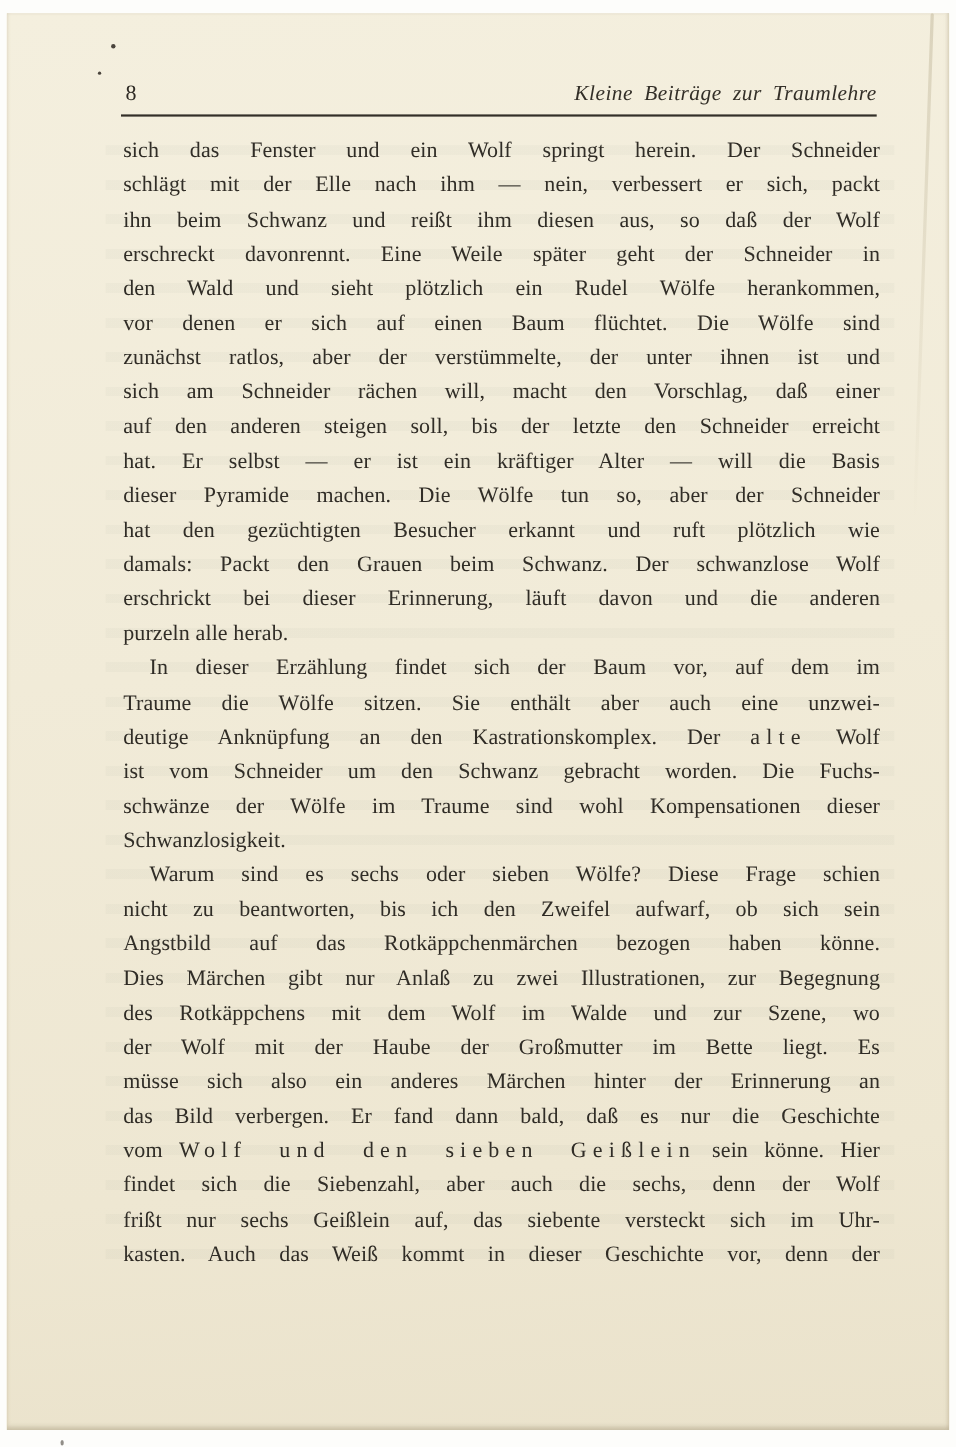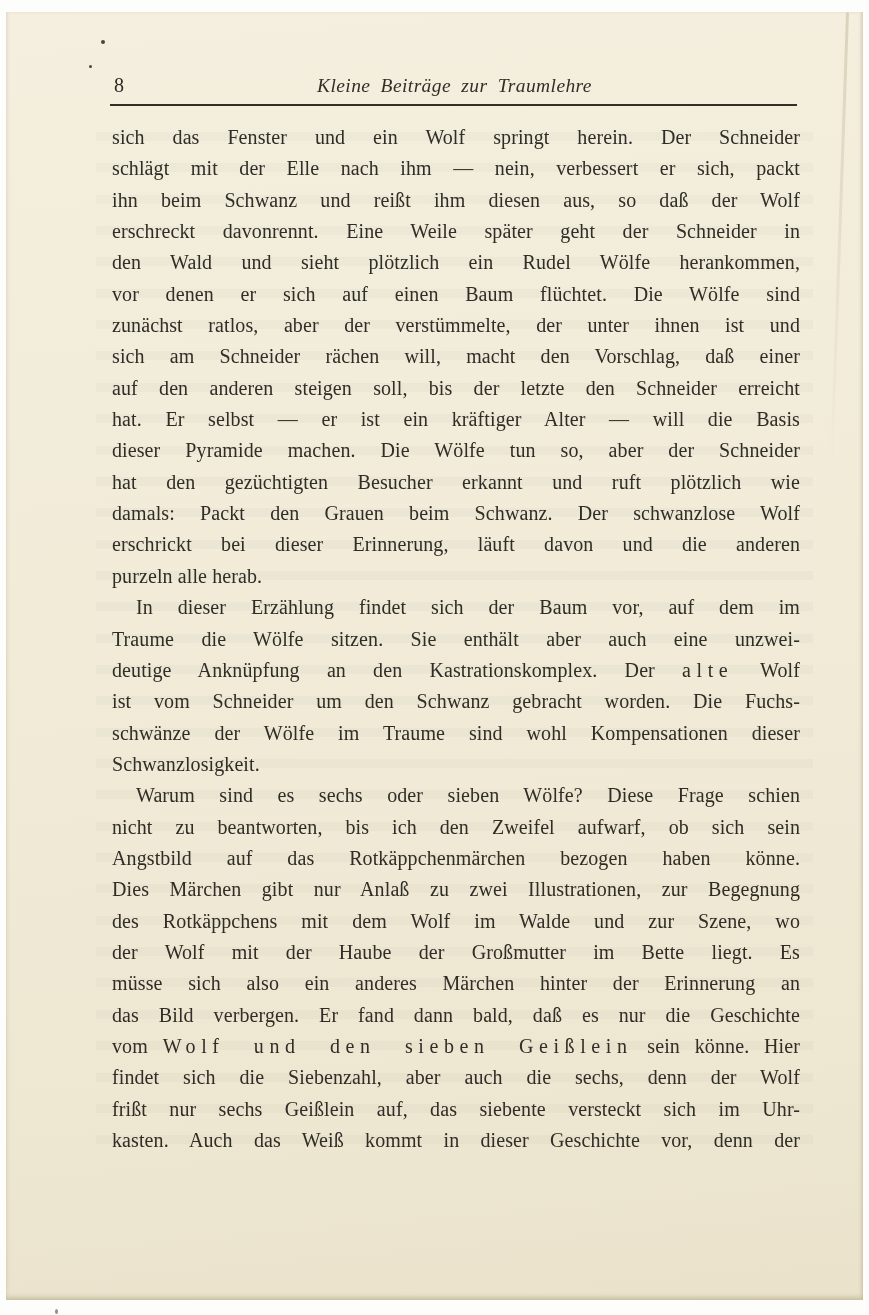--- a/index.html
+++ b/index.html
@@ -27,21 +27,21 @@
     pointer-events: none;
   }
 
   .header { position: relative; margin: 62px 66px 0 106px; height: 24px; }
   .pagenum {
     position: absolute; left: 2px; top: 0;
     font-size: 20px; letter-spacing: .5px;
   }
   .runtitle {
     position: absolute; left: 0; right: 0; top: 1px;
-    text-align: center; font-style: italic;
+    text-align: right; font-style: italic;
     font-size: 19.5px; word-spacing: 5px; letter-spacing: .4px;
     color: #332f28;
   }
   .rule { margin: 6px 66px 0 104px; border-top: 2.6px solid #332f28; }
 
   .text {
     margin: 16px 63px 0 106px; width: 688px;
     font-size: 20px; line-height: 31.35px;
     letter-spacing: .1px;
   }

